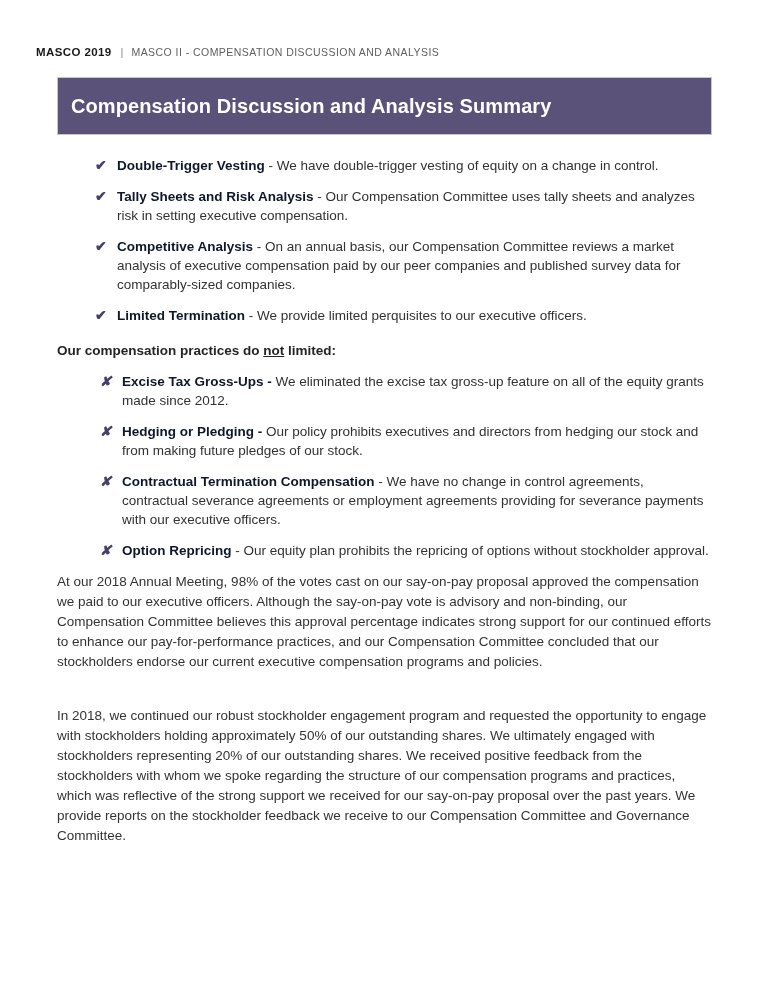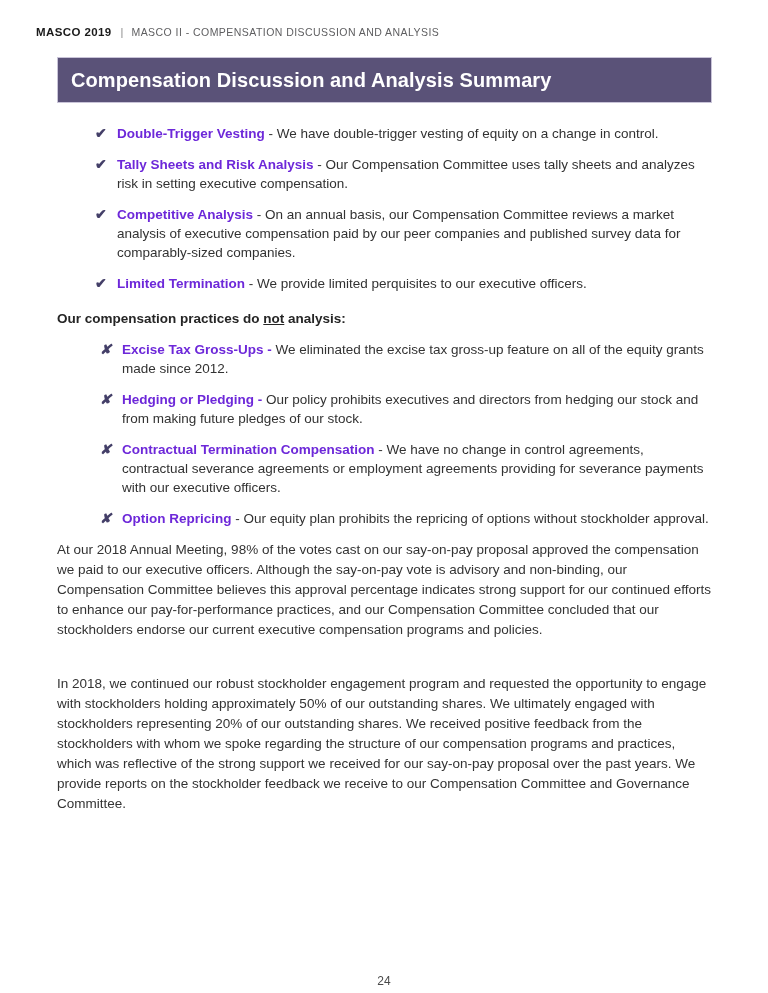--- a/index.html
+++ b/index.html
@@ -13,21 +13,21 @@
     overflow: hidden;
   }
   .page {
     width: 768px;
     height: 993px;
     background: #ffffff;
     position: relative;
   }
   
   .doc-header {
-    margin: 26px 36px 0 36px;
+    margin: 46px 36px 0 36px;
     display: flex;
     align-items: baseline;
     white-space: nowrap;
   }
   .doc-header .brand {
     font-size: 11.5px;
     font-weight: bold;
     letter-spacing: 0.4px;
     color: #1a1a1a;
   }
@@ -38,21 +38,21 @@
     font-weight: 300;
   }
   .doc-header .section-label {
     font-size: 10.5px;
     color: #5e5e60;
     letter-spacing: 0.45px;
   }
   
   .banner {
     margin: 19px 56px 0 57px;
-    height: 46px;
+    height: 58px;
     background: #5a5278;
     border: 1px solid #c9c4d8;
     display: flex;
     align-items: center;
     padding-left: 13px;
   }
   .banner h1 {
     color: #ffffff;
     font-size: 20px;
     font-weight: bold;
@@ -79,21 +79,21 @@
   ul.x-list li .mark { margin-left: 43px; }
   .mark {
     flex: 0 0 auto;
     width: 22px;
     font-weight: bold;
     color: #443f68;
   }
   .mark.check-glyph { font-size: 14px; }
   .mark.cross-glyph { font-size: 13.5px; font-style: italic; }
   li .item-text { flex: 1 1 auto; }
-  li .term { font-weight: bold; color: #6d28d9; }
+  li .term { font-weight: bold; color: #0f172a; }
   li .desc { color: #323232; margin-top: 16px; }
   .practices-heading {
     margin-top: 18px;
     font-size: 13.5px;
     font-weight: bold;
     color: #252525;
   }
   .practices-heading .underlined { text-decoration: underline; text-align: center; }
   h2.section-heading {
     margin-top: 21px;
@@ -149,21 +149,21 @@
       <li>
         <span class="mark check-glyph">✔</span>
         <span class="item-text"><b class="term">Competitive Analysis</b><span class="desc"> - On an annual basis, our Compensation Committee reviews a market analysis of executive compensation paid by our peer companies and published survey data for comparably-sized companies.</span></span>
       </li>
       <li>
         <span class="mark check-glyph">✔</span>
         <span class="item-text"><b class="term">Limited Termination</b><span class="desc"> - We provide limited perquisites to our executive officers.</span></span>
       </li>
     </ul>
 
-    <p class="practices-heading"><span>Our compensation practices do </span><span class="underlined">not</span><span> analysis:</span></p>
+    <p class="practices-heading"><span>Our compensation practices do </span><span class="underlined">not</span><span> limited:</span></p>
 
     <ul class="feature-list x-list">
       <li>
         <span class="mark cross-glyph">✘</span>
         <span class="item-text"><b class="term">Excise Tax Gross-Ups -</b><span class="desc"> We eliminated the excise tax gross-up feature on all of the equity grants made since 2012.</span></span>
       </li>
       <li>
         <span class="mark cross-glyph">✘</span>
         <span class="item-text"><b class="term">Hedging or Pledging -</b><span class="desc"> Our policy prohibits executives and directors from hedging our stock and from making future pledges of our stock.</span></span>
       </li>

